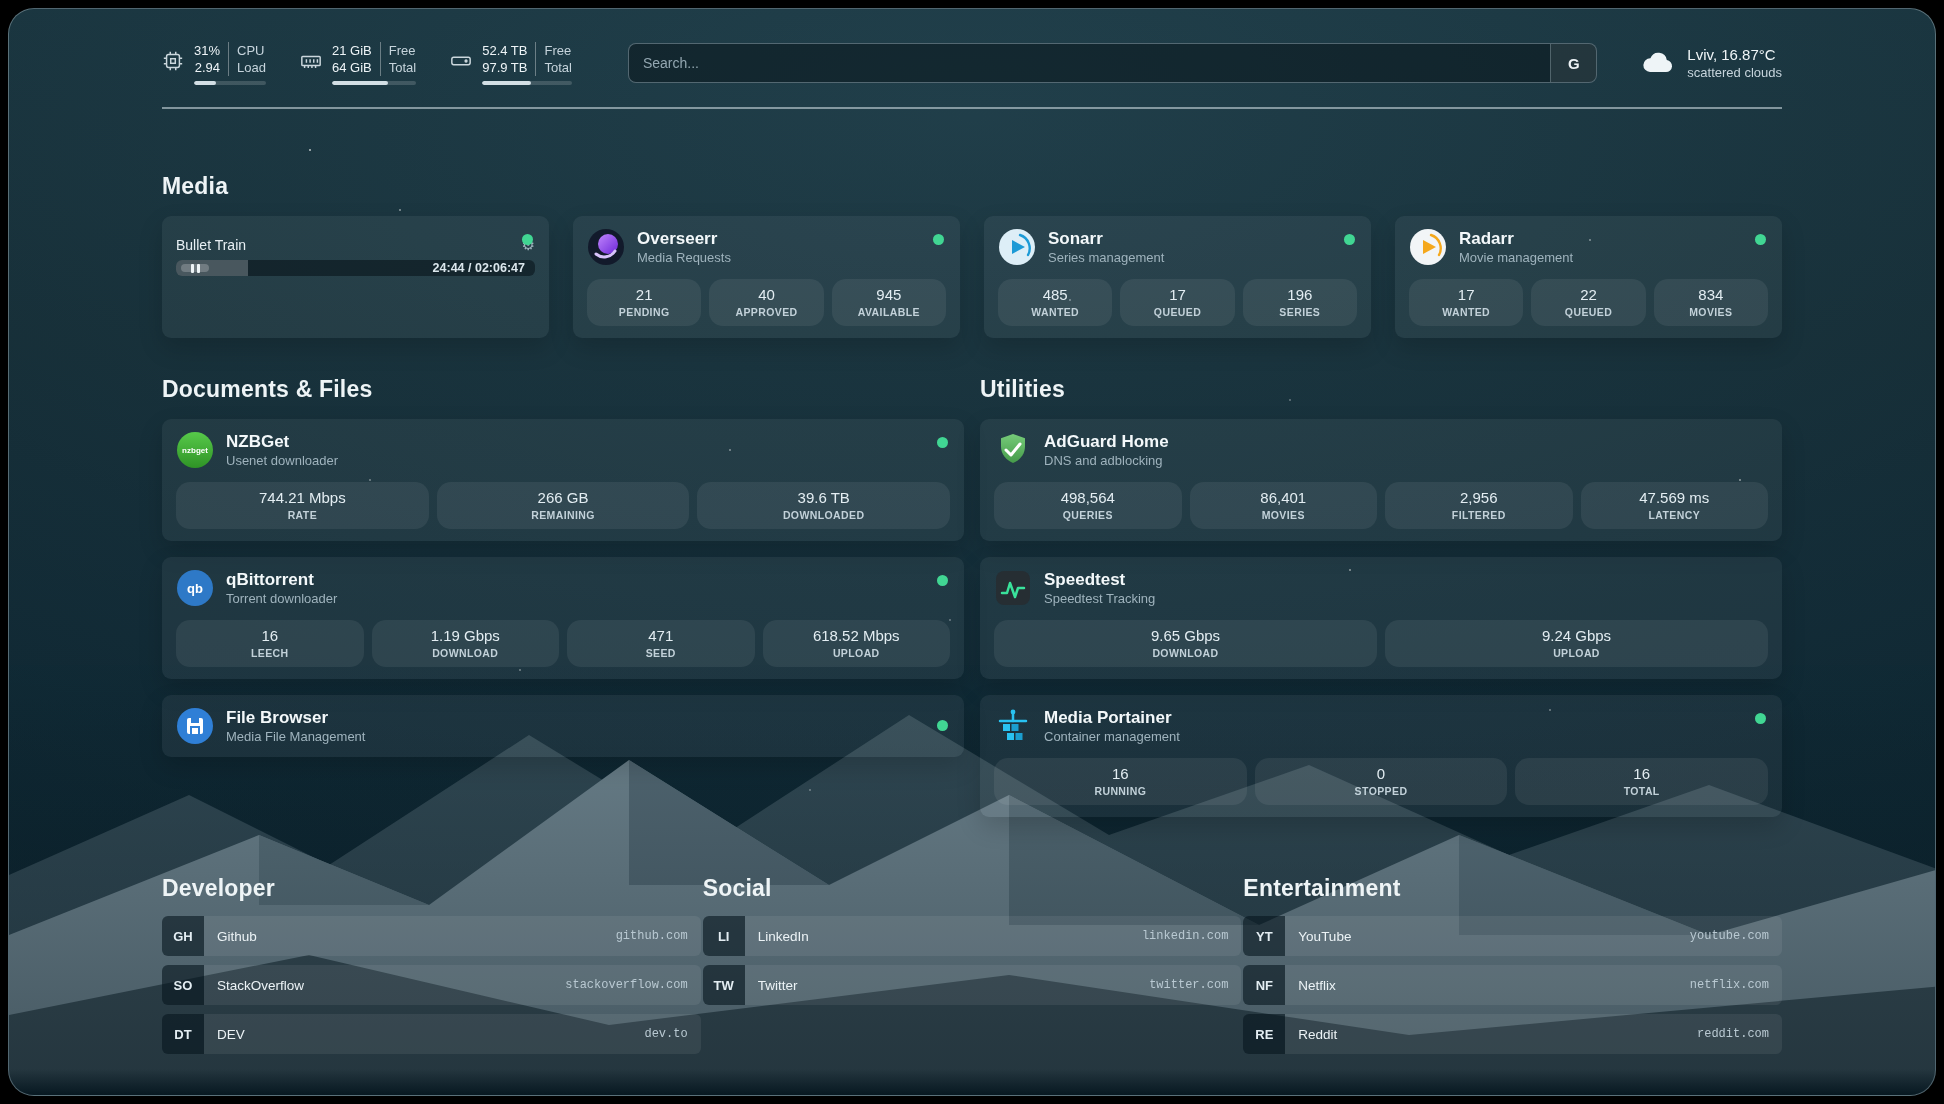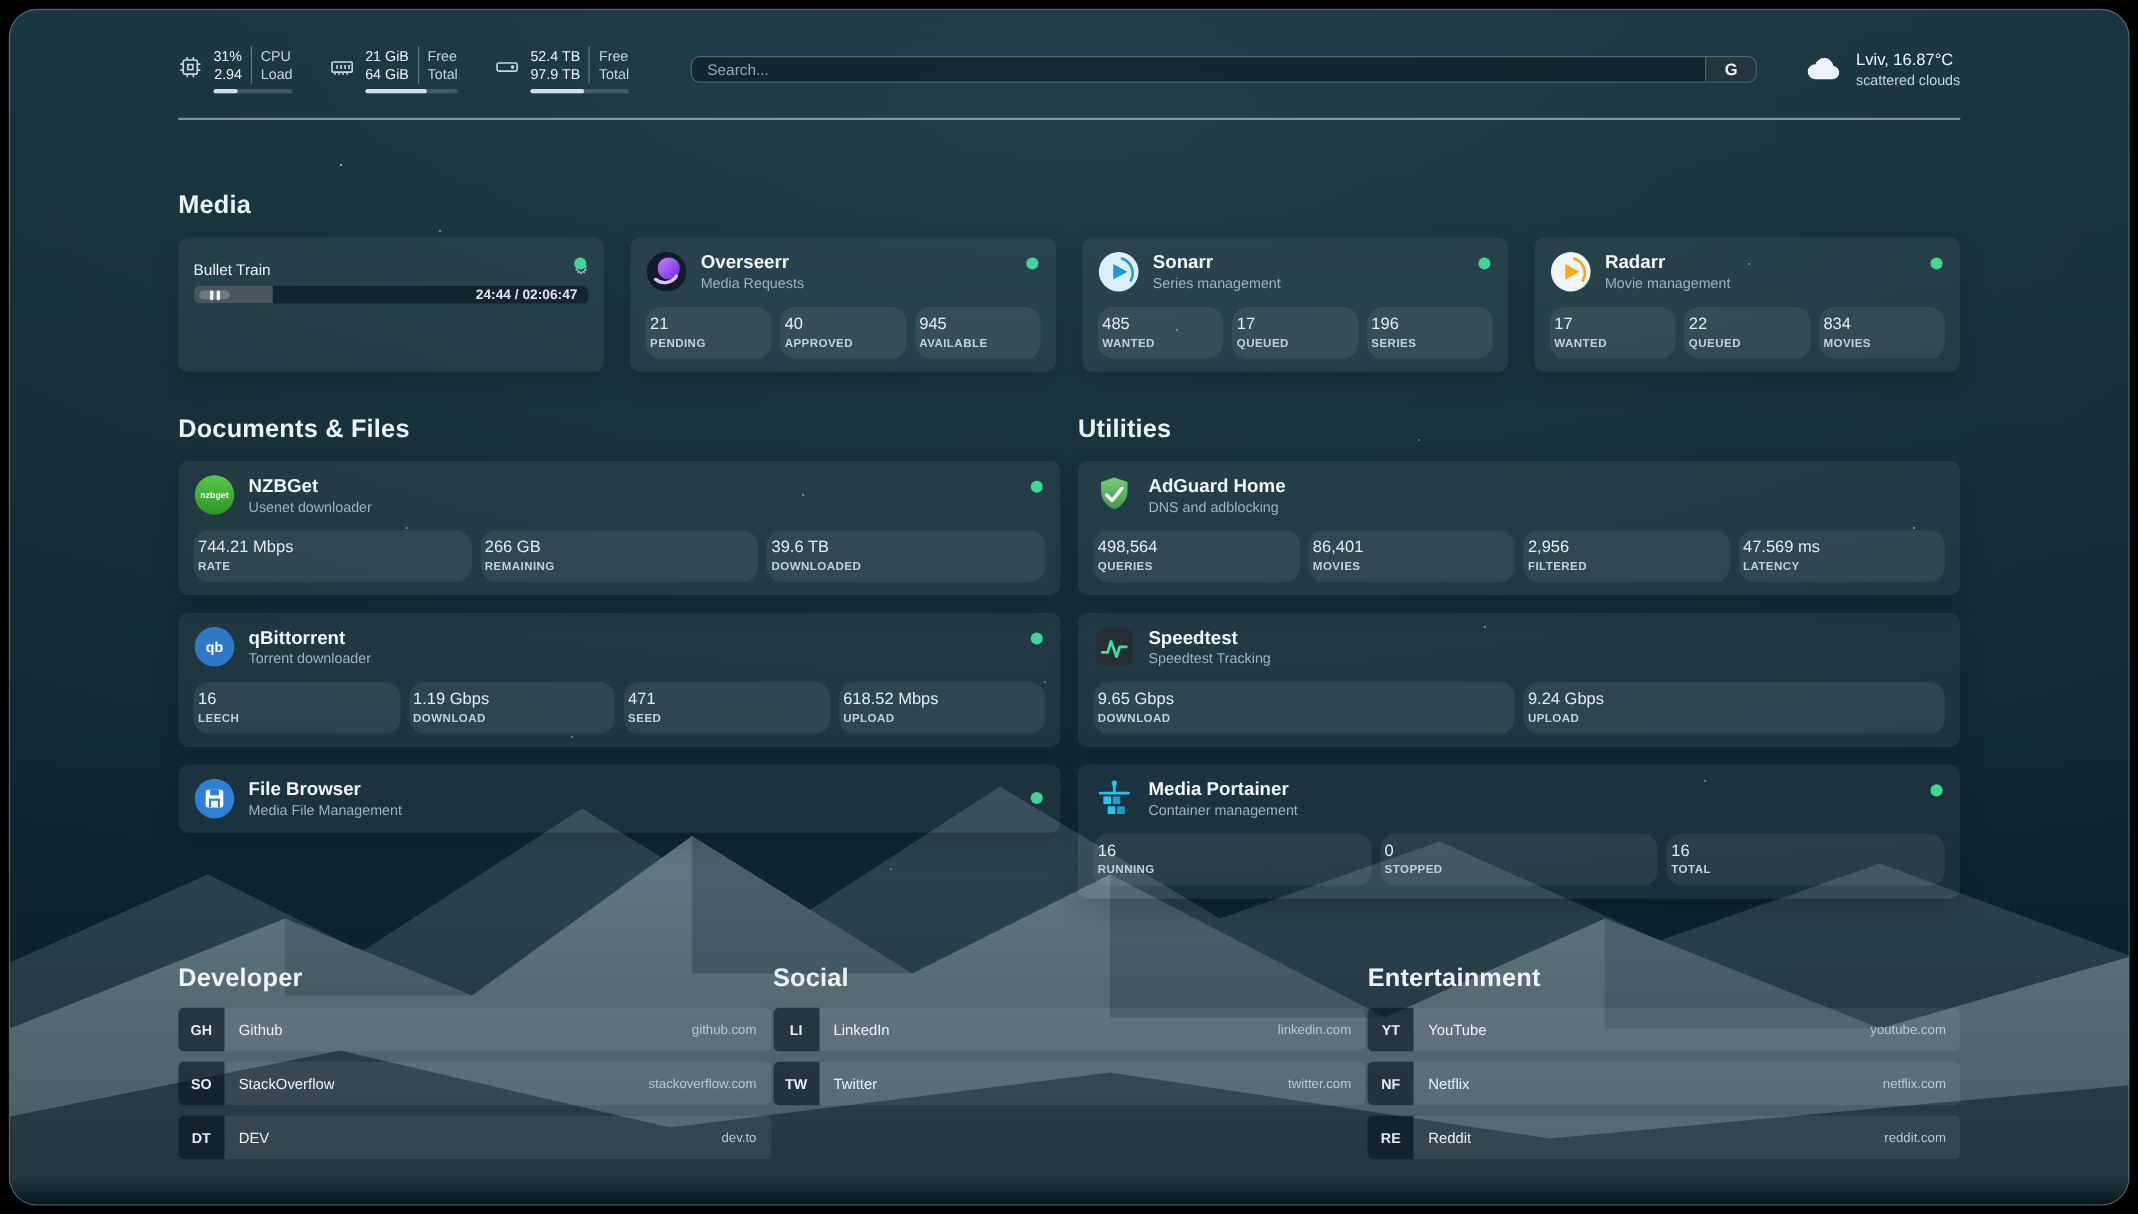--- a/index.html
+++ b/index.html
@@ -29,21 +29,21 @@
   .sys-stats { display:flex; gap:34px; align-items:center; }
   .sys-item { display:flex; gap:10px; align-items:flex-start; }
   .sys-icon { margin-top:8px; opacity:.9; }
   .sys-text { display:flex; flex-direction:column; }
   .sys-grid { display:grid; grid-template-columns:auto auto; column-gap:0; }
   .sys-val { text-align:right; font-size:13px; color:#eef4f7; line-height:17px; padding-right:8px; }
   .sys-lab { font-size:13px; color:#c6d4dc; line-height:17px; border-left:1px solid rgba(255,255,255,0.35); padding-left:8px; }
   .sys-bar { margin-top:5px; height:4px; width:100%; border-radius:2px; background:rgba(255,255,255,0.16); overflow:hidden; }
   .sys-bar-fill { height:100%; border-radius:2px; background:#d3dfe5; }
 
-  .searchbox { flex:1; display:flex; align-items:center; height:24px; margin:0 44px 0 56px;
+  .searchbox { flex:1; display:flex; align-items:center; height:40px; margin:0 44px 0 56px;
     background:rgba(9,22,28,0.55); border:1px solid rgba(165,185,195,0.45); border-radius:8px; overflow:hidden;gap:36px; }
   .searchbox input { flex:1; height:100%; background:transparent; border:none; outline:none; color:#e8f0f4;
     font-size:14px; padding:0 14px; font-family:"Liberation Sans", sans-serif; }
   .searchbox input::placeholder { color:#93a7b1; }
   .search-provider { width:46px; height:100%; display:flex; align-items:center; justify-content:center;
     background:rgba(255,255,255,0.08); border-left:1px solid rgba(165,185,195,0.35); font-size:15px; font-weight:bold; color:#eef4f7; cursor:pointer; }
 
   .weather { display:flex; align-items:center; gap:12px; }
   .weather-texts { display:flex; flex-direction:column; }
   .weather-loc { font-size:15px; color:#f0f6f8; line-height:19px; }
@@ -60,21 +60,21 @@
   .card { position:relative; background:rgba(255,255,255,0.055); border-radius:9px; padding:12px 14px;
     box-shadow:0 10px 24px rgba(0,0,0,0.16); }
   .card-head { display:flex; align-items:center; gap:12px; }
   .app-icon { width:38px; height:38px; flex:none; }
   .app-name { font-size:17px; font-weight:600; color:#f3f8fa; line-height:21px; }
   .app-sub { font-size:13px; color:#9fb3bd; line-height:17px; }
   .dot { position:absolute; top:18px; right:16px; width:11px; height:11px; border-radius:50%; background:#41d693; }
   .dot-mid { top:50%; margin-top:-6px; }
 
   .stats-row { display:flex; gap:8px; margin-top:13px; }
-  .stat { flex:1; background:rgba(255,255,255,0.07); border-radius:14px; padding:6px 4px 7px; }
+  .stat { flex:1; background:rgba(255,255,255,0.07); border-radius:14px; text-align:center; padding:6px 4px 7px; }
   .stat-value { font-size:15px; color:#e3edf2; line-height:19px; }
   .stat-label { font-size:10.5px; font-weight:bold; letter-spacing:.4px; color:#c2d1d9; line-height:13px; margin-top:2px; }
 
   
   .np-row { display:flex; align-items:center; margin-top:9px; }
   .np-title { font-size:14px; color:#e8f0f4; }
   .np-gear { margin-left:auto; color:#9fb3bd; font-size:15px; cursor:pointer; line-height:16px; }
   .np-track { position:relative; margin-top:7px; height:16px; border-radius:6px; background:rgba(8,20,27,0.6); overflow:hidden; }
   .np-fill { position:absolute; left:0; top:0; bottom:0; background:rgba(230,240,245,0.25); }
   .np-pause { position:absolute; left:5px; top:4px; bottom:4px; width:28px; border-radius:4px;
@@ -89,21 +89,21 @@
 
   
   .bm-wrap { display:flex; gap:2px; margin-top:58px; }
   .bm-col { flex:1; }
   .bm-rows { margin-top:14px; }
   .bm-row { display:flex; height:40px; margin-bottom:9px; border-radius:6px; overflow:hidden; cursor:pointer; }
   .bm-abbr { width:42px; flex:none; background:rgba(7,22,30,0.6); display:flex; align-items:center; justify-content:center;
     font-size:13px; font-weight:600; color:#e3edf2; }
   .bm-body { flex:1; background:rgba(255,255,255,0.07); display:flex; align-items:center; padding:0 13px; }
   .bm-name { font-size:13.5px; color:#ecf3f6; }
-  .bm-url { margin-left:auto; font-size:12px; color:#b9c9d2; }
+  .bm-url { margin-left:auto; font-size:12px; color:#b9c9d2;font-family:Liberation Mono, monospace; }
 </style>
 </head>
 <body>
 
 <div class="frame">
   <div class="sky-vignette"></div>
   <svg class="mountains" viewBox="0 0 1944 430" preserveAspectRatio="none">
     <polygon points="0,210 180,130 320,200 520,70 700,180 900,50 1100,170 1300,100 1500,190 1700,120 1944,210 1944,430 0,430" fill="#6a7d88" opacity="0.5"></polygon>
     <polygon points="0,270 250,170 420,240 620,95 820,220 1000,130 1250,260 1450,170 1700,270 1944,200 1944,430 0,430" fill="#8ea1ab"></polygon>
     <polygon points="620,95 820,220 620,220" fill="#5f737d" opacity="0.75"></polygon>

